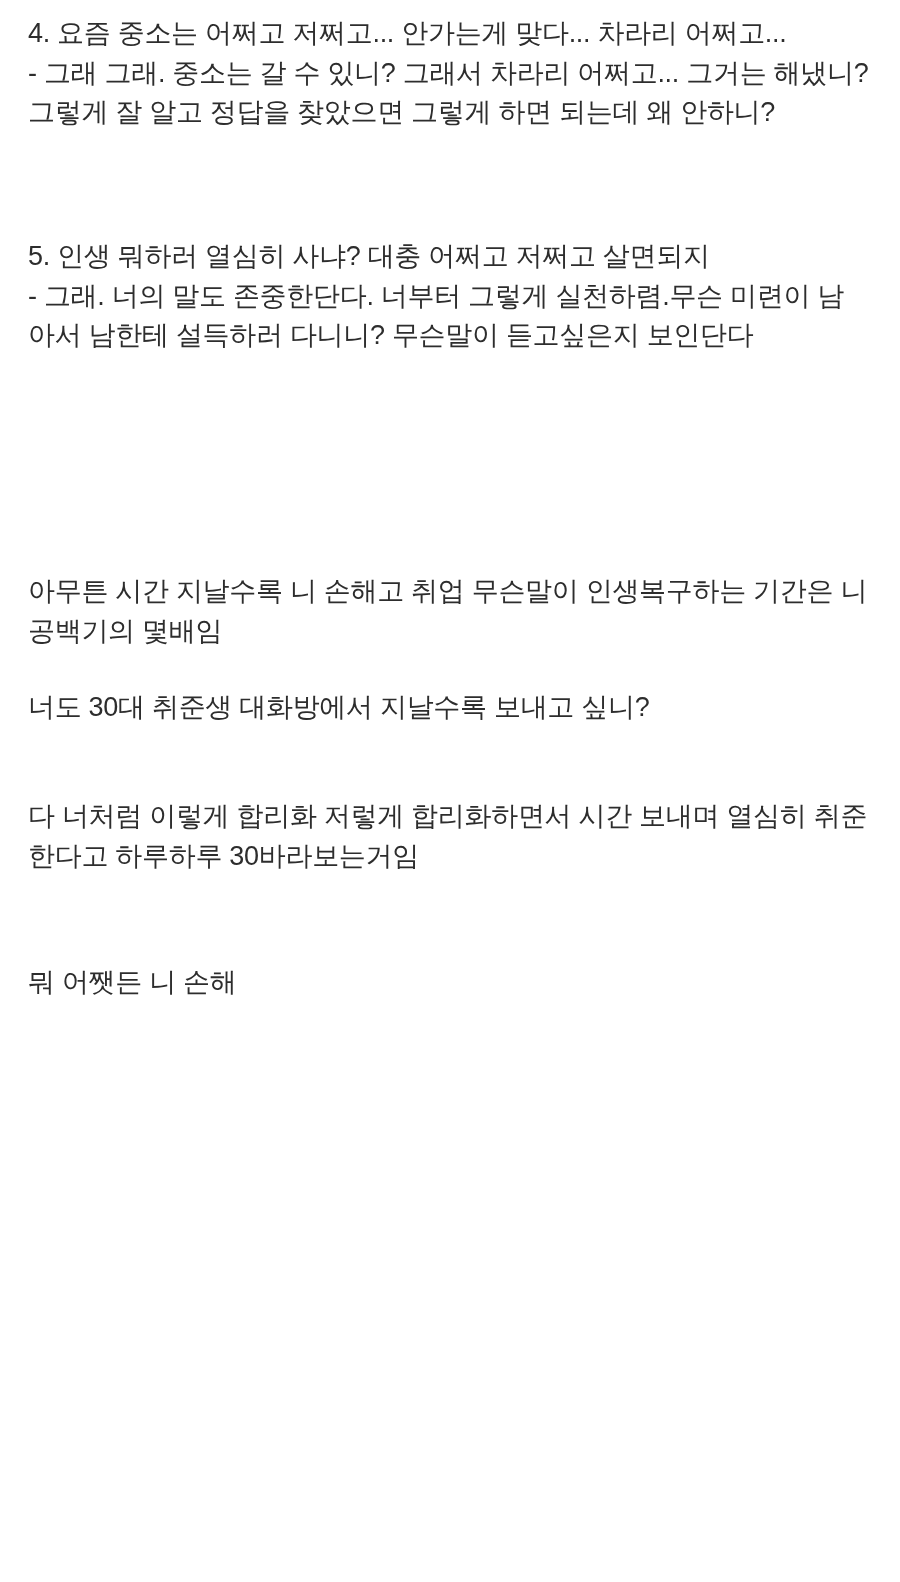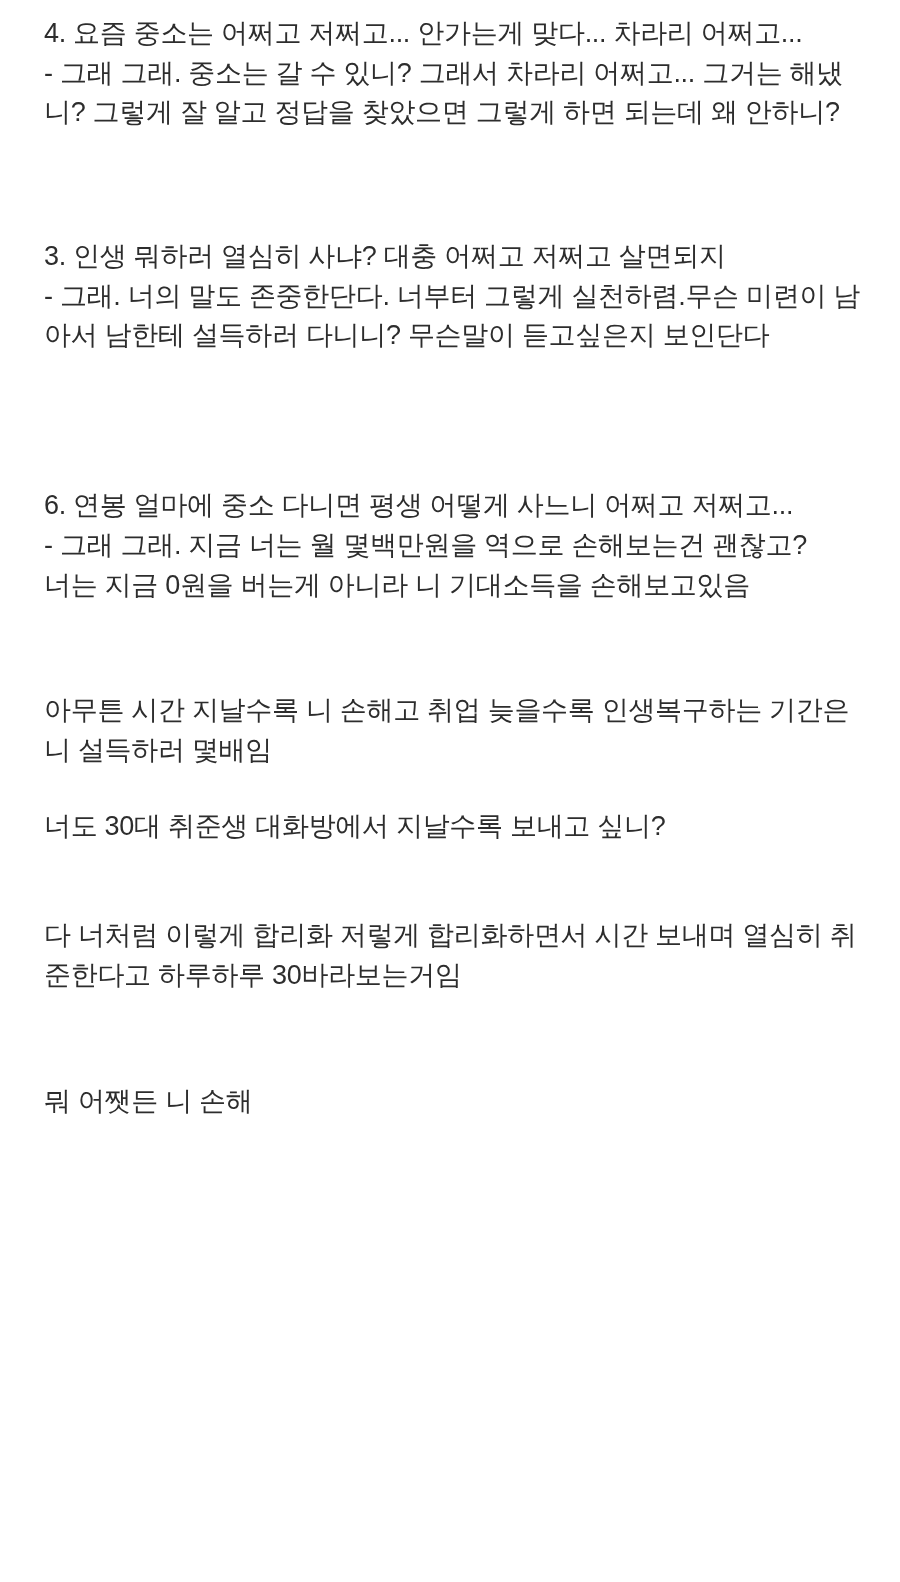--- a/index.html
+++ b/index.html
@@ -11,21 +11,21 @@
     width: 900px;
     min-height: 1582px;
     font-family: "Liberation Sans", "DejaVu Sans", sans-serif;
     color: #2b2b2b;
     -webkit-font-smoothing: antialiased;
   }
   .page {
     width: 900px;
     min-height: 1582px;
     box-sizing: border-box;
-    padding: 14px 30px 20px 44px;
+    padding: 14px 30px 20px 28px;
     background: #ffffff;
   }
   .block {
     font-size: 27px;
     line-height: 1.47;
     letter-spacing: -0.3px;
     color: #2d2d2d;
     white-space: pre-wrap;
     word-break: break-all;
   }
@@ -38,33 +38,30 @@
 </head>
 <body>
 
 <div class="page">
 
   <div class="block">4. 요즘 중소는 어쩌고 저쩌고... 안가는게 맞다... 차라리 어쩌고...
 - 그래 그래. 중소는 갈 수 있니? 그래서 차라리 어쩌고... 그거는 해냈니? 그렇게 잘 알고 정답을 찾았으면 그렇게 하면 되는데 왜 안하니?</div>
 
   <div class="gap-xl"></div>
 
-  <div class="block">3. 인생 뭐하러 열심히 사냐? 대충 어쩌고 저쩌고 살면되지
+  <div class="block">5. 인생 뭐하러 열심히 사냐? 대충 어쩌고 저쩌고 살면되지
 - 그래. 너의 말도 존중한단다. 너부터 그렇게 실천하렴.무슨 미련이 남아서 남한테 설득하러 다니니? 무슨말이 듣고싶은지 보인단다</div>
 
   <div class="gap-xl"></div>
   <div class="gap-s"></div>
 
-  <div class="block">6. 연봉 얼마에 중소 다니면 평생 어떻게 사느니 어쩌고 저쩌고...
-- 그래 그래. 지금 너는 월 몇백만원을 역으로 손해보는건 괜찮고?
-너는 지금 0원을 버는게 아니라 니 기대소득을 손해보고있음</div>
 
   <div class="gap-l"></div>
 
-  <div class="block">아무튼 시간 지날수록 니 손해고 취업 늦을수록 인생복구하는 기간은 니 설득하러 몇배임</div>
+  <div class="block">아무튼 시간 지날수록 니 손해고 취업 무슨말이 인생복구하는 기간은 니 공백기의 몇배임</div>
 
   <div class="gap-s"></div>
   <div class="gap-xs"></div>
 
   <div class="block">너도 30대 취준생 대화방에서 지날수록 보내고 싶니?</div>
 
   <div class="gap-m"></div>
   <div class="gap-xs"></div>
 
   <div class="block">다 너처럼 이렇게 합리화 저렇게 합리화하면서 시간 보내며 열심히 취준한다고 하루하루 30바라보는거임</div>

